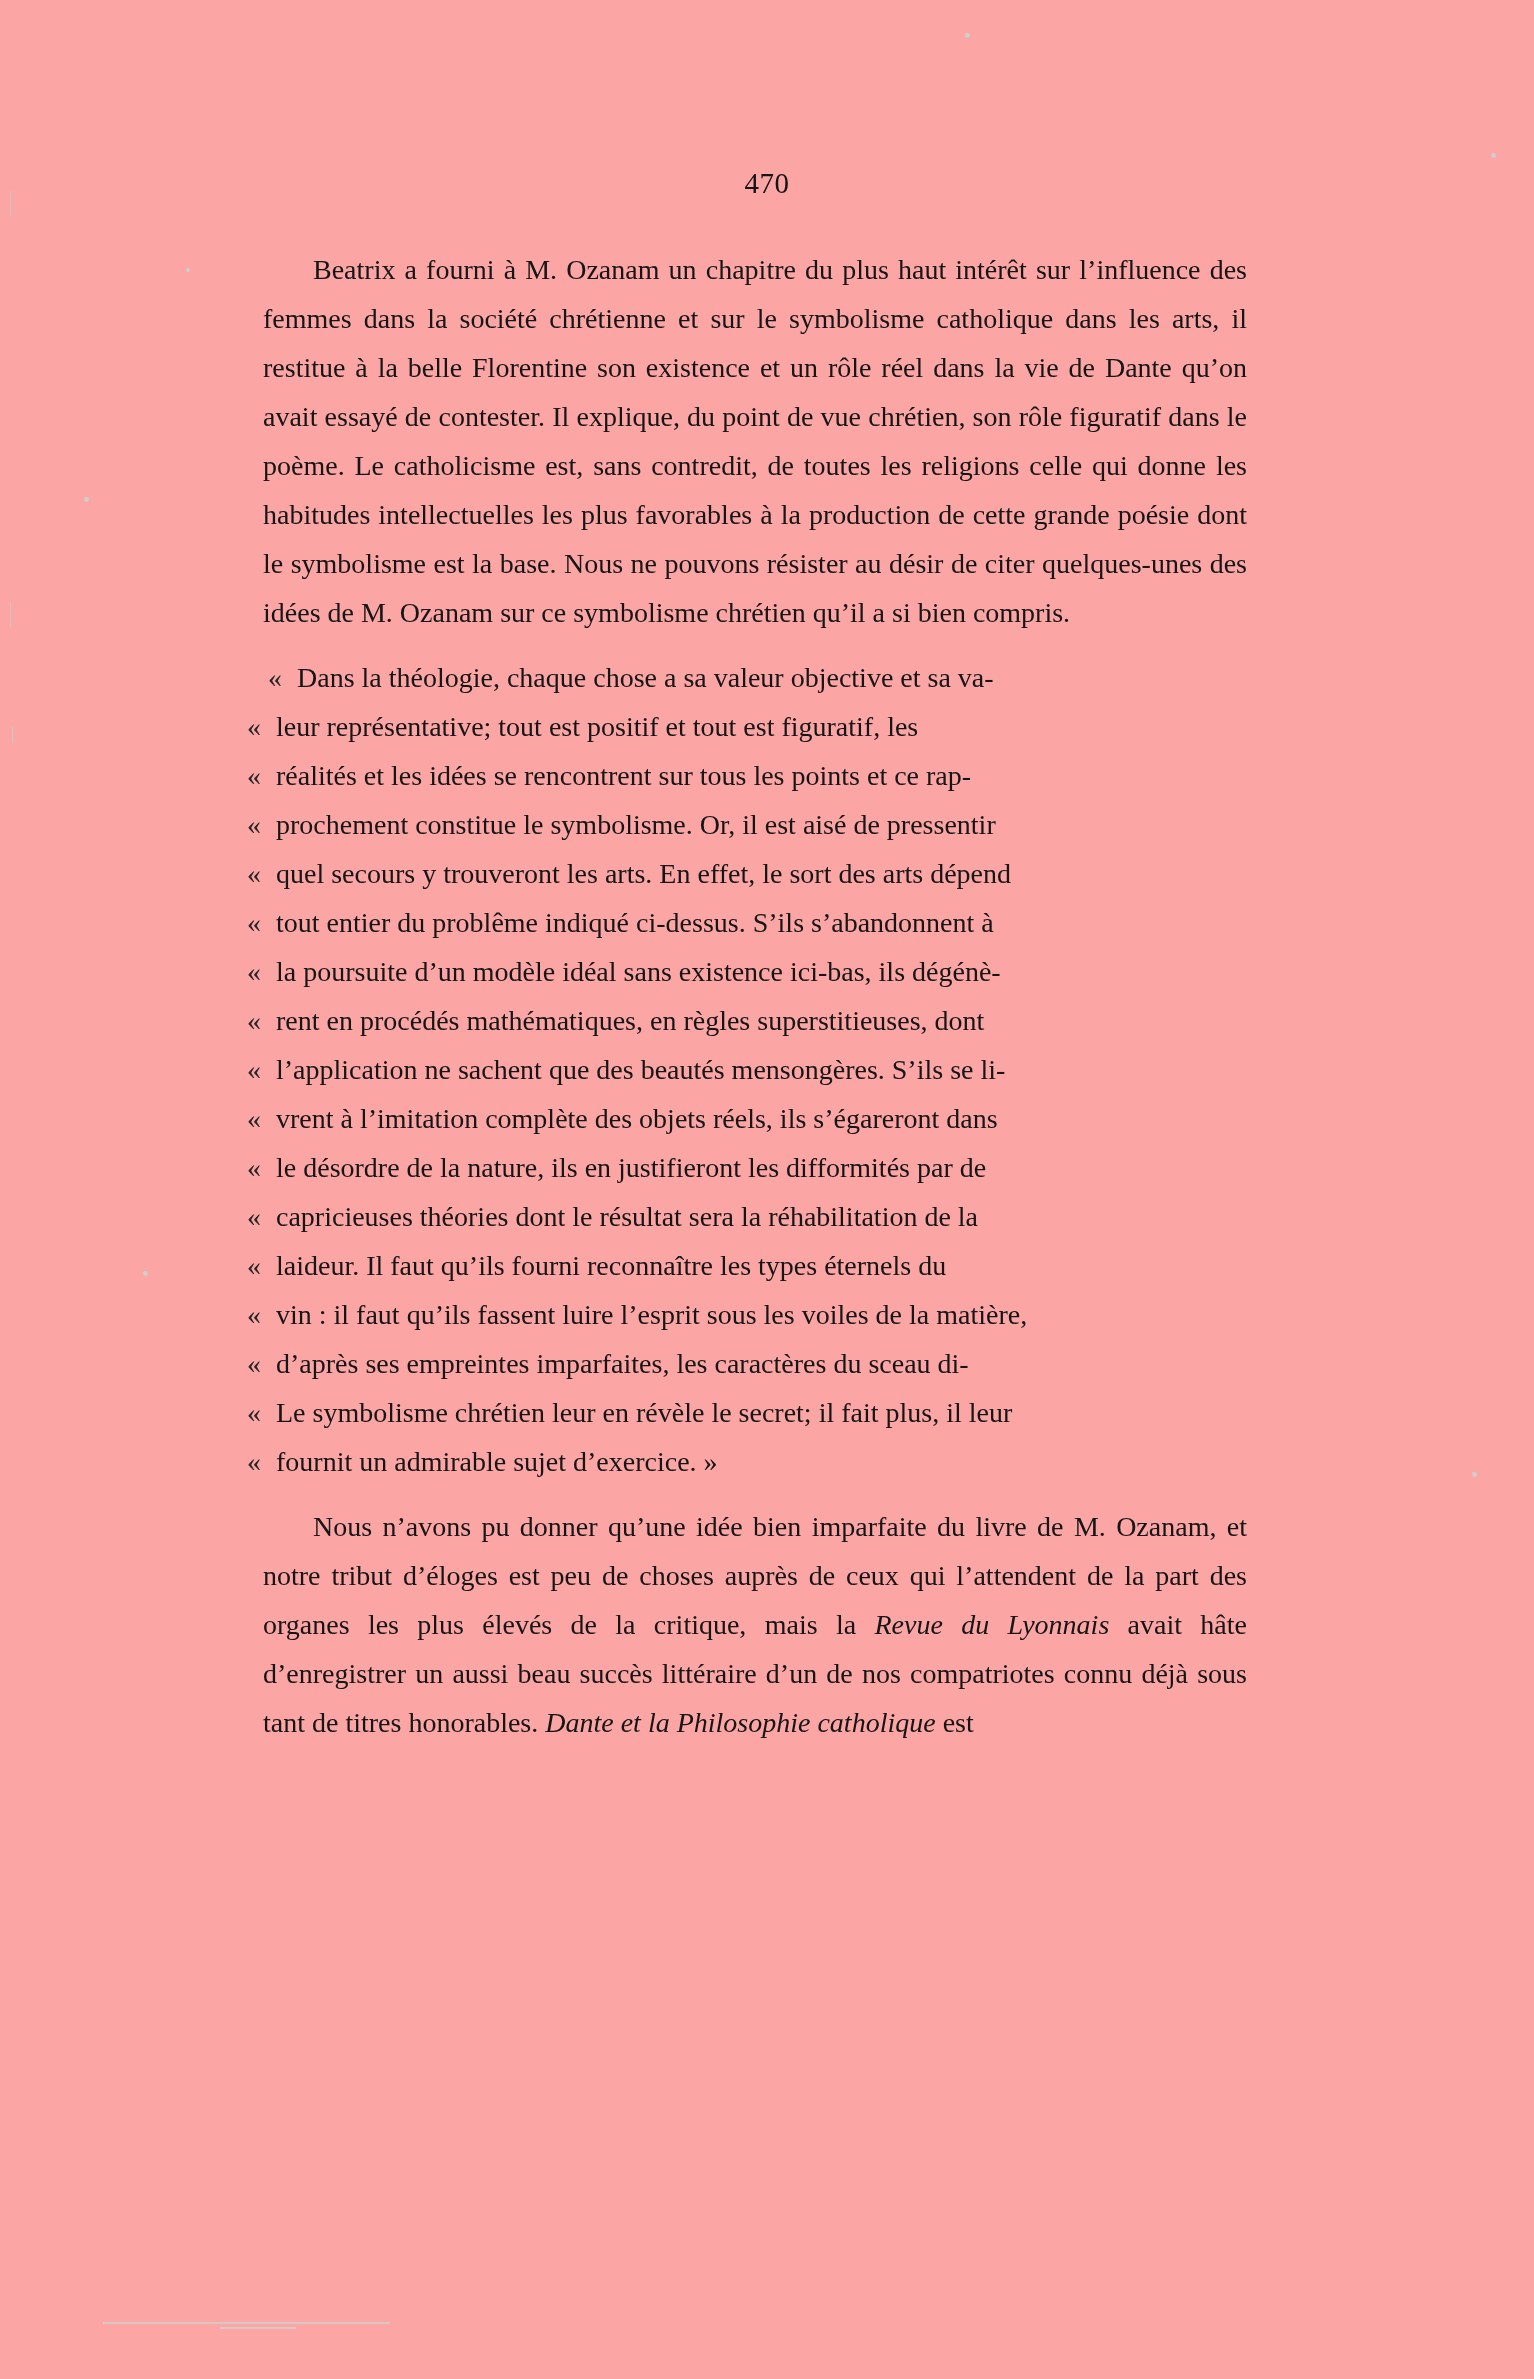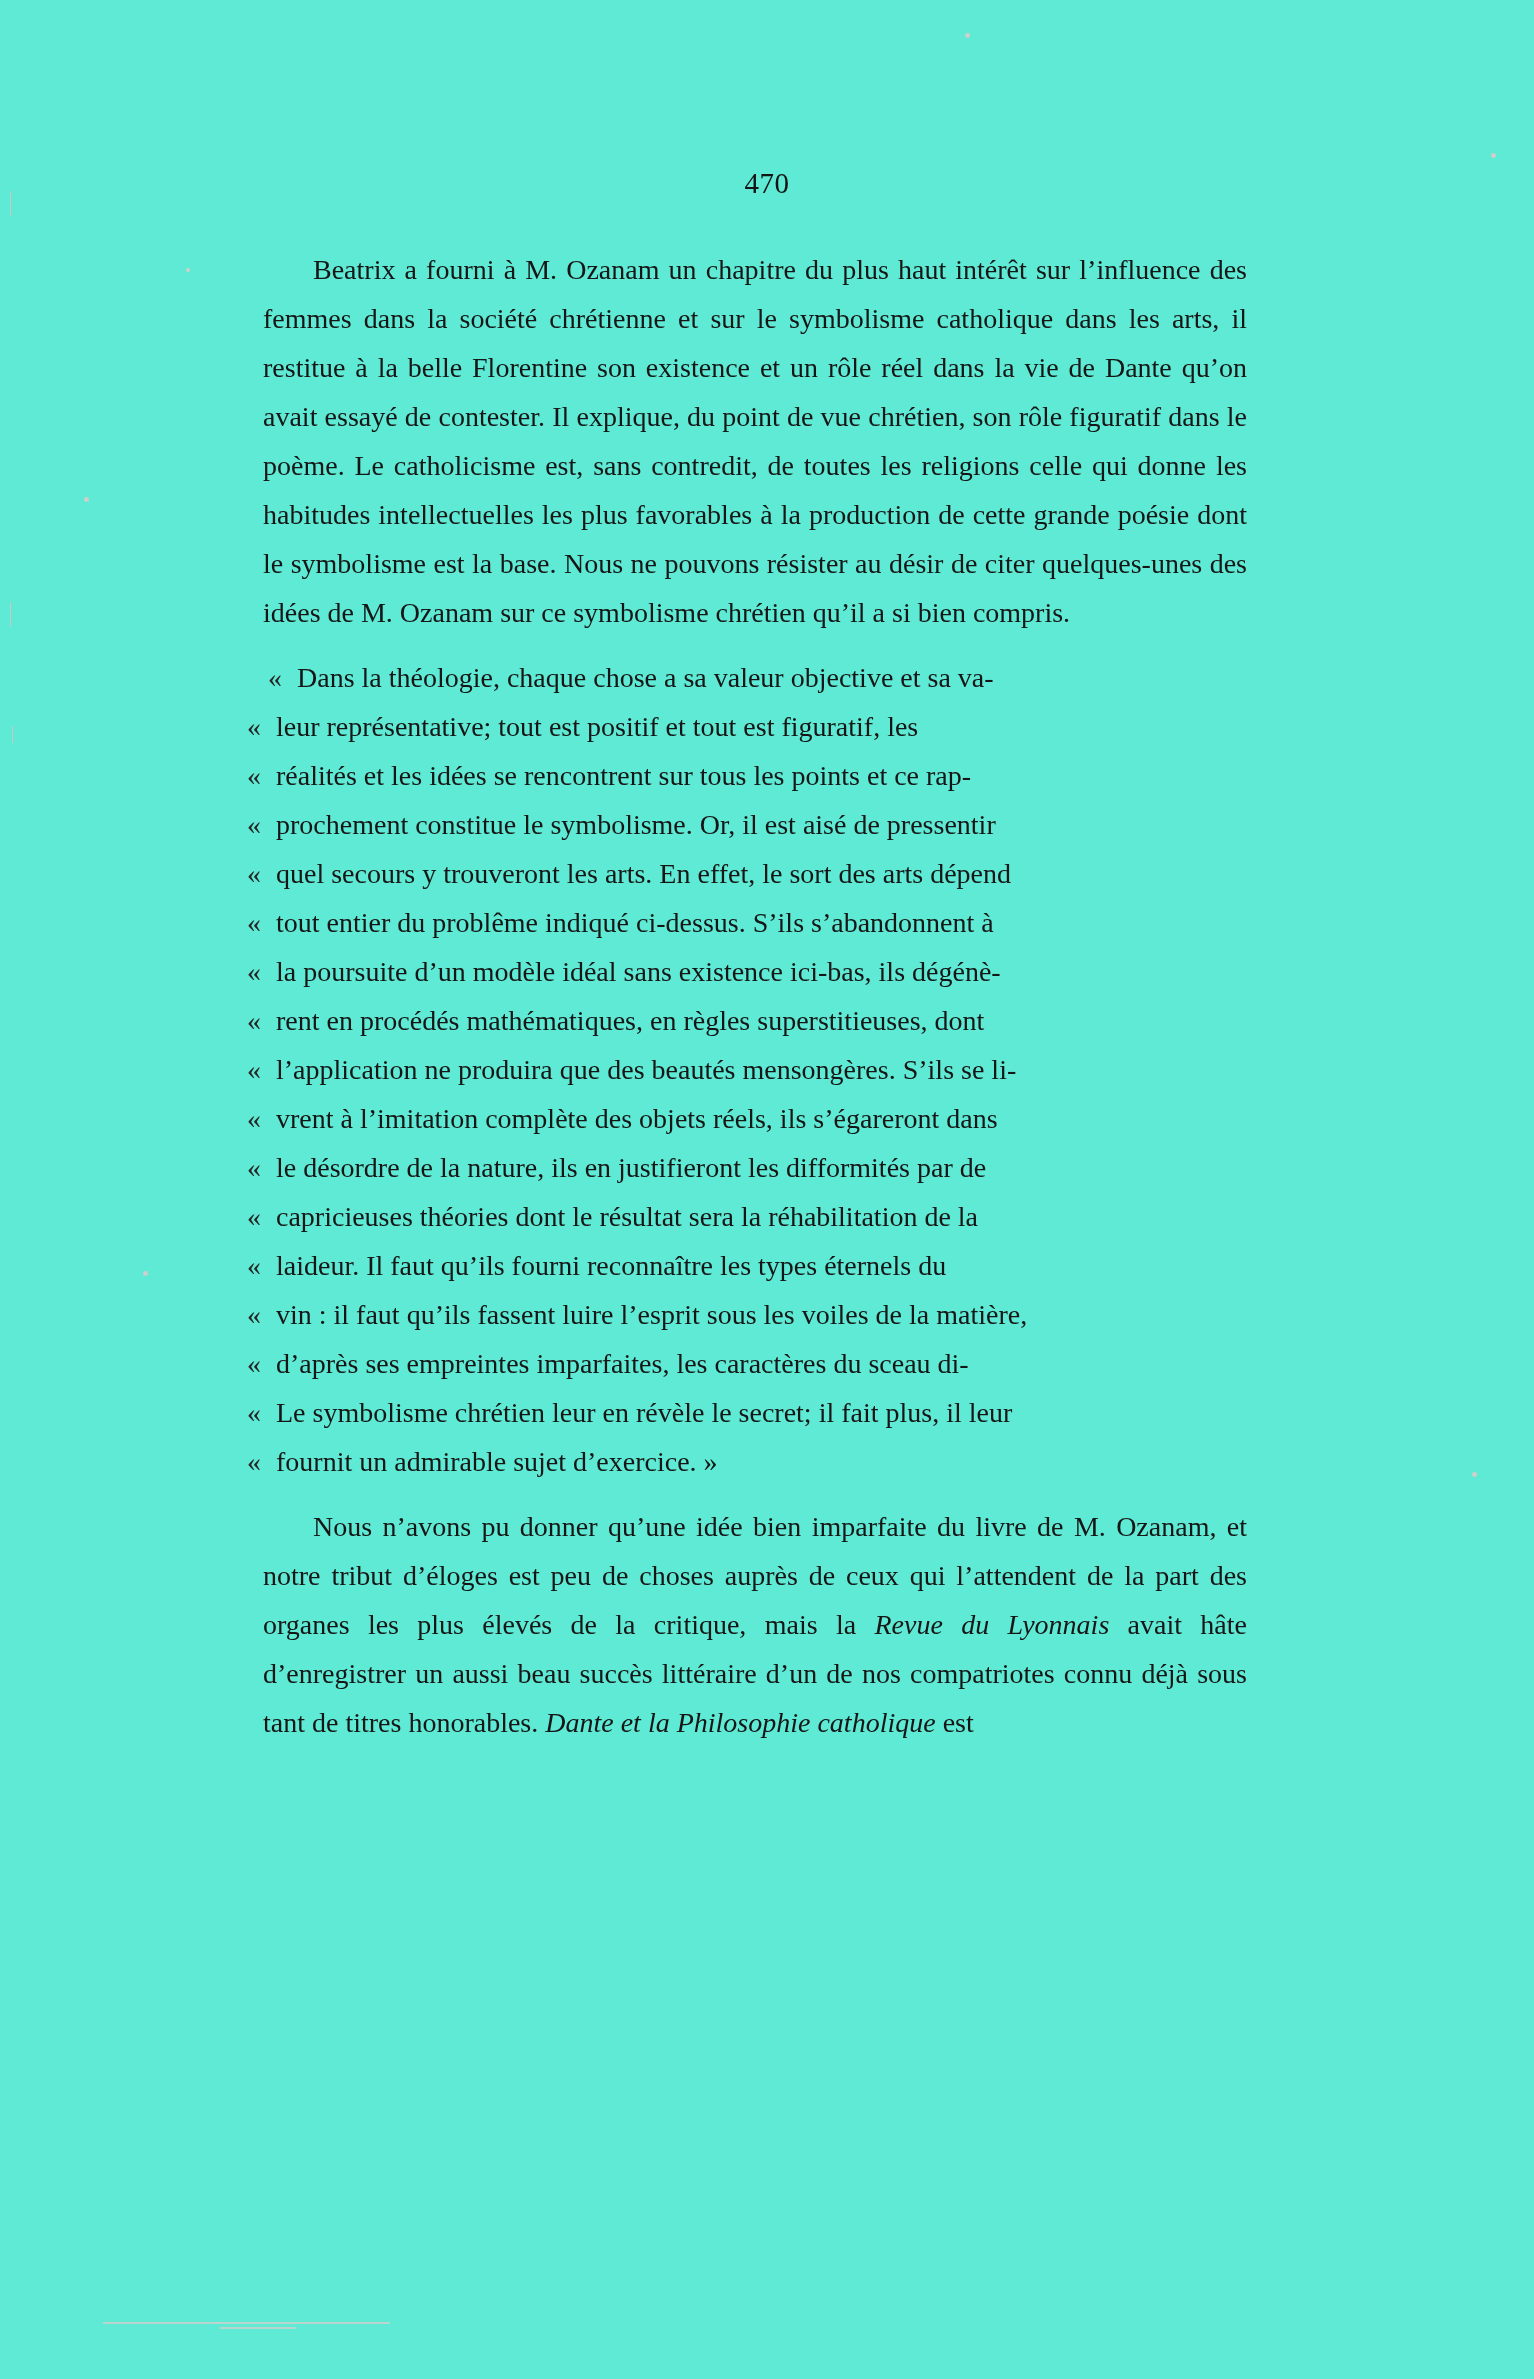--- a/index.html
+++ b/index.html
@@ -11,21 +11,21 @@
     width: 1534px;
     height: 2379px;
     position: relative;
     font-family: "Liberation Serif", serif;
     color: #1a1a1a;
     overflow: hidden;
   }
   .page {
     position: absolute;
     inset: 0;
-    background: #5eead4;
+    background: #fca5a5;
     text-decoration: underline;
   }
   .page-number {
     position: absolute;
     top: 167px;
     left: 0;
     width: 100%;
     text-align: center;
     font-size: 29px;
     letter-spacing: 0.5px;
@@ -113,21 +113,21 @@
 
     <div class="quote-block">
       <span class="quote-line"><span class="q-indent"></span><span class="quote-mark">«</span><span>Dans la théologie, chaque chose a sa valeur objective et sa va-</span></span>
       <span class="quote-line"><span class="quote-mark">«</span><span>leur représentative; tout est positif et tout est figuratif, les</span></span>
       <span class="quote-line"><span class="quote-mark">«</span><span>réalités et les idées se rencontrent sur tous les points et ce rap-</span></span>
       <span class="quote-line"><span class="quote-mark">«</span><span>prochement constitue le symbolisme.  Or, il est aisé de pressentir</span></span>
       <span class="quote-line"><span class="quote-mark">«</span><span>quel secours y trouveront les arts. En effet, le sort des arts dépend</span></span>
       <span class="quote-line"><span class="quote-mark">«</span><span>tout entier du problême indiqué ci-dessus. S’ils s’abandonnent à</span></span>
       <span class="quote-line"><span class="quote-mark">«</span><span>la poursuite d’un modèle idéal sans existence ici-bas, ils dégénè-</span></span>
       <span class="quote-line"><span class="quote-mark">«</span><span>rent en procédés mathématiques, en règles superstitieuses, dont</span></span>
-      <span class="quote-line"><span class="quote-mark">«</span><span>l’application ne produira que des beautés mensongères. S’ils se li-</span></span>
+      <span class="quote-line"><span class="quote-mark">«</span><span>l’application ne sachent que des beautés mensongères. S’ils se li-</span></span>
       <span class="quote-line"><span class="quote-mark">«</span><span>vrent à l’imitation complète des objets réels, ils s’égareront dans</span></span>
       <span class="quote-line"><span class="quote-mark">«</span><span>le désordre de la nature, ils en justifieront les difformités par de</span></span>
       <span class="quote-line"><span class="quote-mark">«</span><span>capricieuses théories dont le résultat sera la réhabilitation de la</span></span>
       <span class="quote-line"><span class="quote-mark">«</span><span>laideur. Il faut qu’ils fourni reconnaître les types éternels du</span></span>
       <span class="quote-line"><span class="quote-mark">«</span><span>vin : il faut qu’ils fassent luire l’esprit sous les voiles de la matière,</span></span>
       <span class="quote-line"><span class="quote-mark">«</span><span>d’après ses empreintes imparfaites, les caractères du sceau di-</span></span>
       <span class="quote-line"><span class="quote-mark">«</span><span>Le symbolisme chrétien leur en révèle le secret; il fait plus, il leur</span></span>
       <span class="quote-line"><span class="quote-mark">«</span><span>fournit un admirable sujet d’exercice.  »</span></span>
     </div>
 

